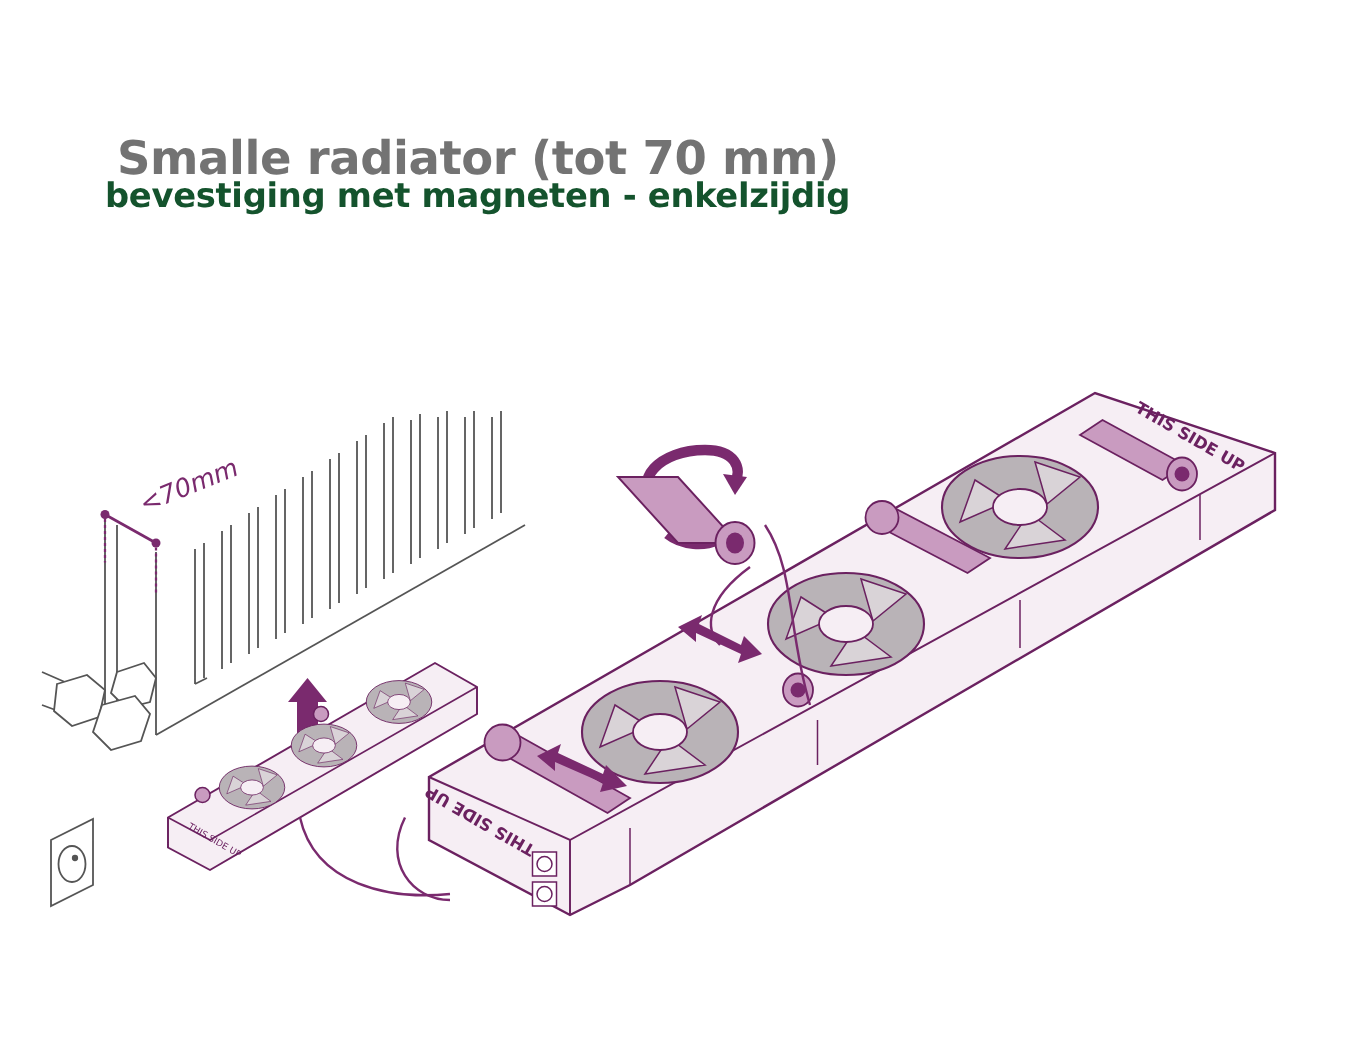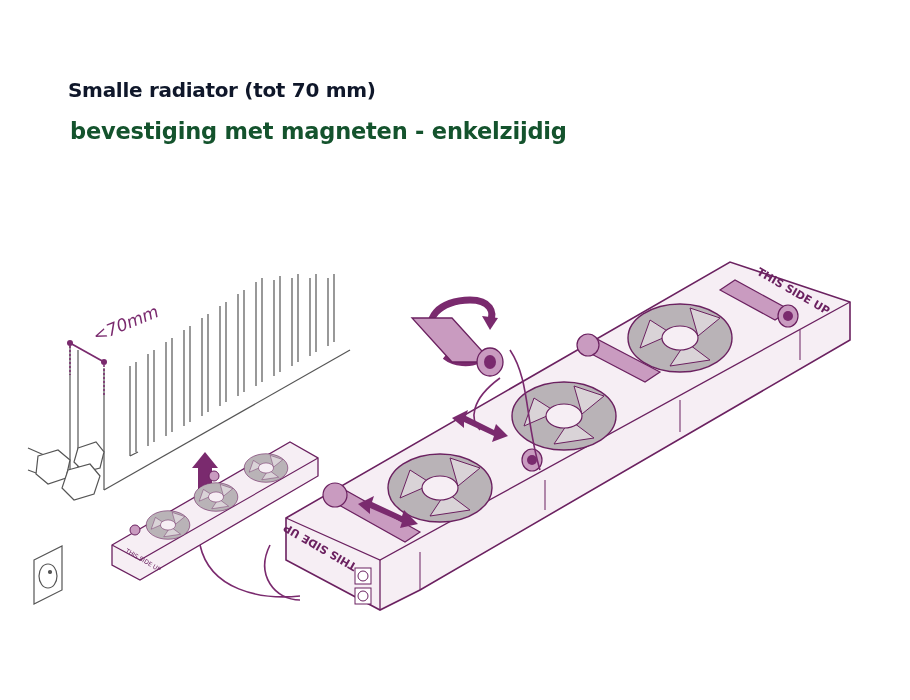--- a/index.html
+++ b/index.html
@@ -1,17 +1,17 @@
 <!DOCTYPE html>
 <html><head>
 <meta charset="utf-8">
 <style>
   html, body { margin: 0; padding: 0; background: #ffffff; }
   body { width: 910px; height: 700px; position: relative; overflow: hidden; font-family: "Liberation Sans", sans-serif; }
-  .title { position: absolute; left: 68px; top: 78px; font-family: "DejaVu Sans", sans-serif; font-weight: bold; font-size: 20px; color: #0f172a; letter-spacing: -0.3px; margin: 0; }
+  .title { position: absolute; left: 68px; top: 78px; font-family: "DejaVu Sans", sans-serif; font-weight: bold; font-size: 31px; color: #737373; letter-spacing: -0.3px; margin: 10px; }
   .subtitle { position: absolute; left: 70px; top: 118px; font-family: "DejaVu Sans", sans-serif; font-weight: bold; font-size: 22.5px; color: #14532d; letter-spacing: -0.2px; margin: 0; }
   svg.illus { position: absolute; left: 0; top: 0; }
   .lbl { font-family: "DejaVu Sans", sans-serif; }
 </style>
 </head>
 <body>
 
 <h1 class="title">Smalle radiator (tot 70 mm)</h1>
 <h2 class="subtitle">bevestiging met magneten - enkelzijdig</h2>
 

